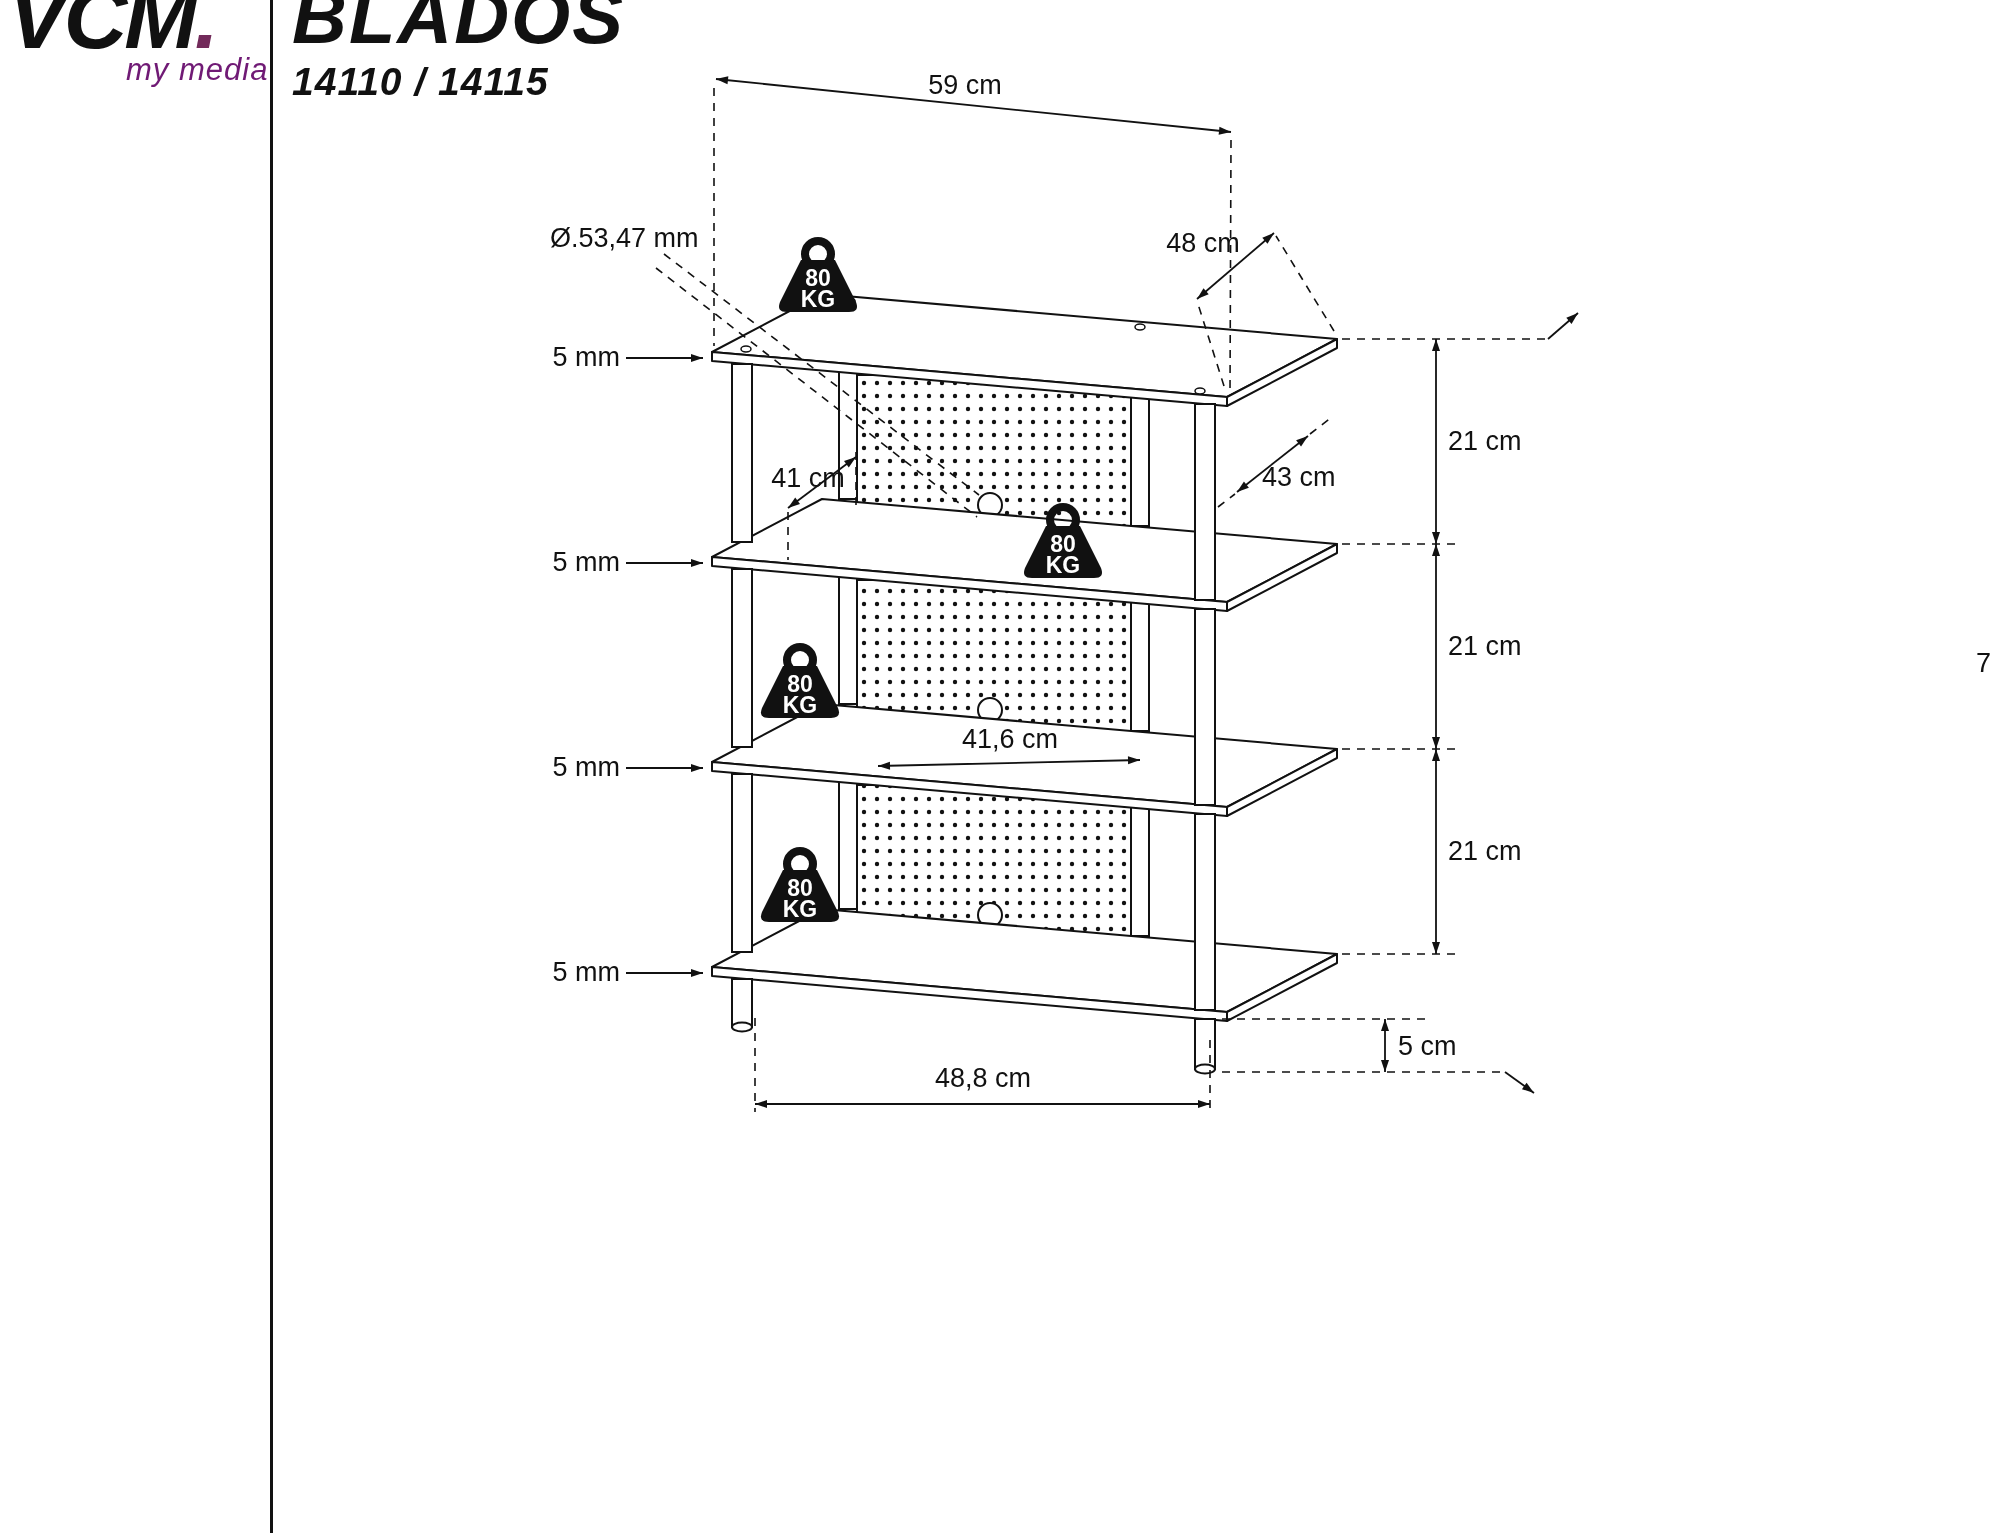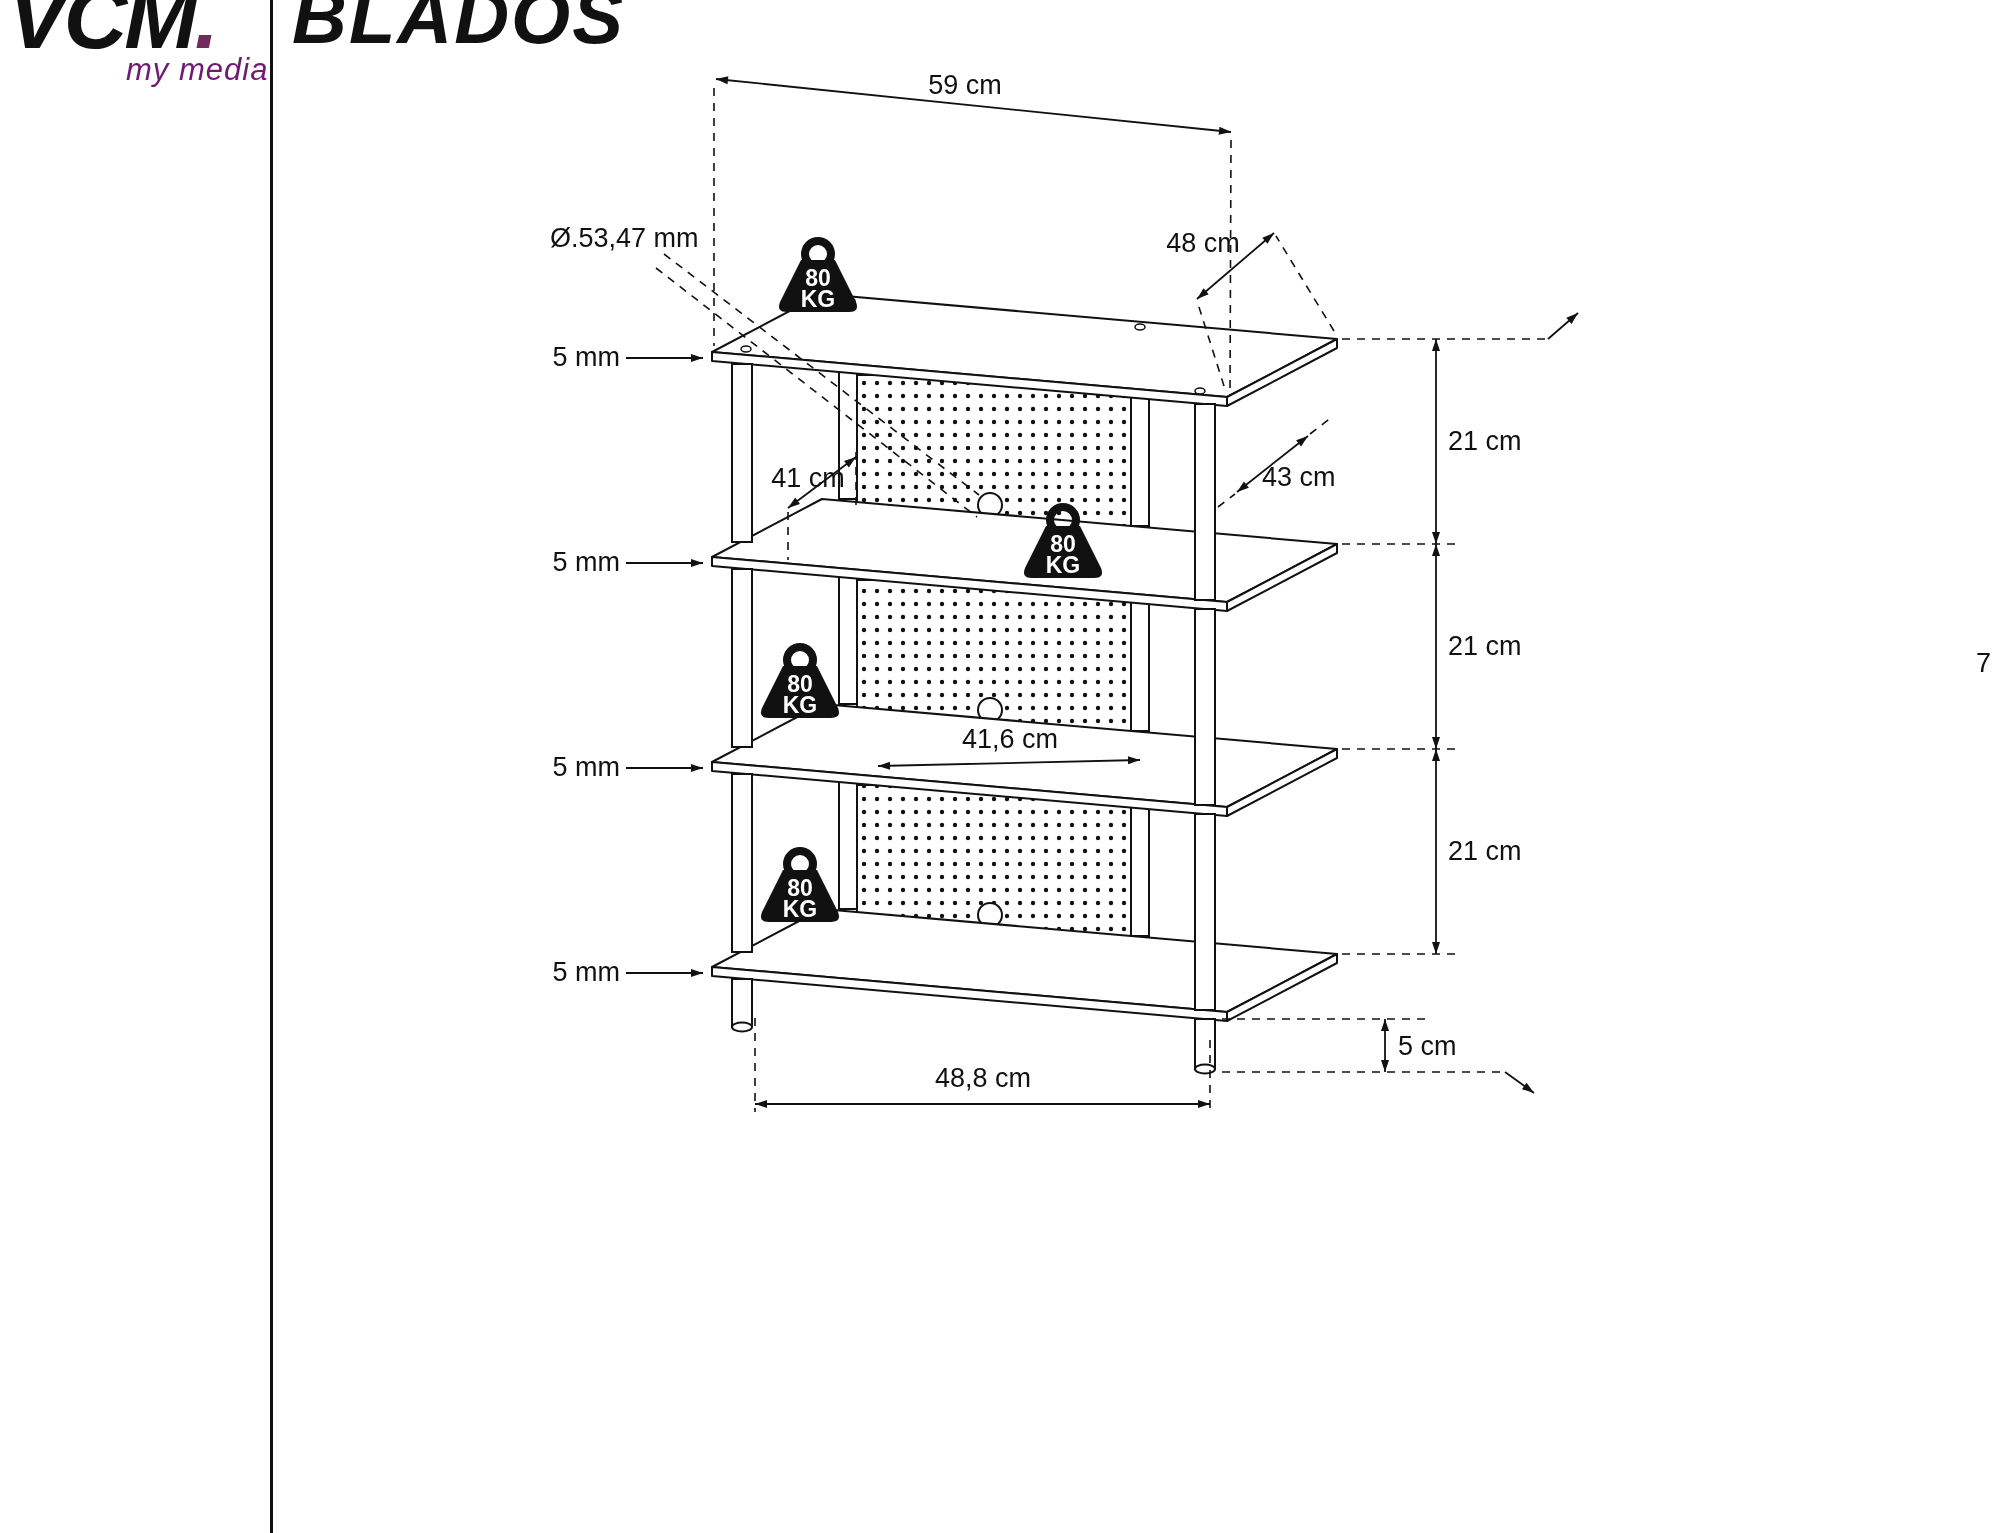--- a/index.html
+++ b/index.html
@@ -29,20 +29,21 @@
 
 <div class="logo-block">
   <div class="logo-name"><span>VCM</span><span class="logo-dot">.</span></div>
   <div class="logo-tagline">my media</div>
 </div>
 
 <div class="divider"></div>
 
 <div class="title-block">
   <div class="product-title">BLADOS</div>
+  <div class="product-models">14110 / 14115</div>
 </div>
 
 <svg class="drawing" width="2000" height="1533" viewBox="0 0 2000 1533">
   <defs>
     <marker id="arw" viewBox="0 0 14 10" refX="13" refY="5" markerWidth="14" markerHeight="10" orient="auto-start-reverse" markerUnits="userSpaceOnUse">
       <path d="M1,1 L13,5 L1,9 Z" fill="#111"></path>
     </marker>
     <pattern id="dots" width="13" height="13" patternUnits="userSpaceOnUse">
       <circle cx="6" cy="6" r="2.2" fill="#111"></circle>
     </pattern>

